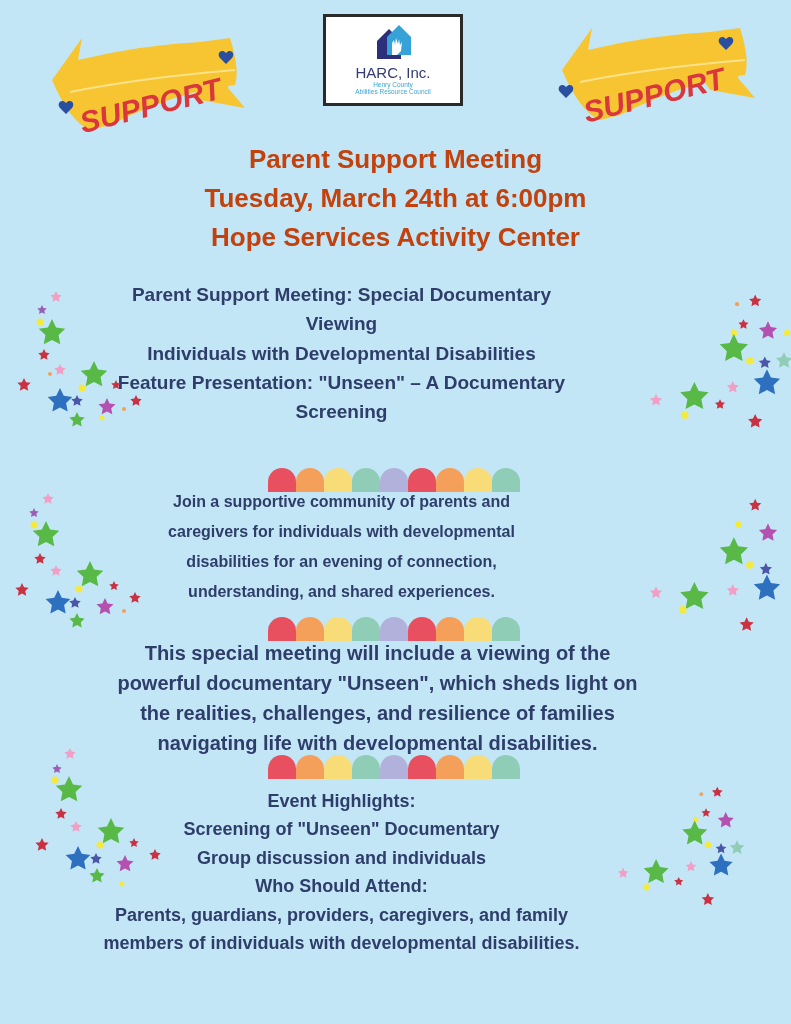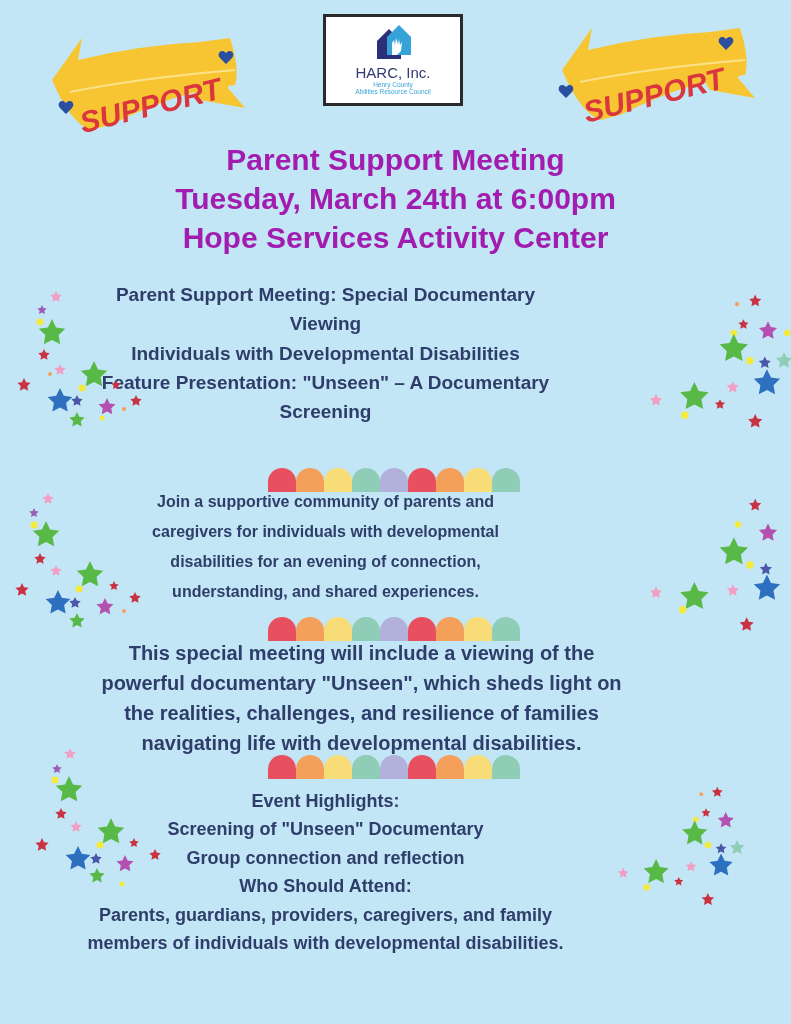--- a/index.html
+++ b/index.html
@@ -18,24 +18,24 @@
   }
   .logo svg { margin-top: 6px; }
   .logo .name { font-family: "Liberation Sans", sans-serif; font-size: 15px; color: #343a72; line-height: 16px; margin-top: 0px; }
   .logo .sub { font-family: "Liberation Sans", sans-serif; font-size: 6.5px; color: #3aa6d6; line-height: 7px; }
   .banner { width: 220px; height: 110px; }
   .banner-left { left: 30px; top: 30px; }
   .banner-right { left: 540px; top: 20px; }
   .title-block {
     left: 0; top: 140px; width: 791px; text-align: center;
     font-family: "Liberation Sans", sans-serif; font-weight: bold;
-    font-size: 30px; line-height: 39px; color: #a21caf;
+    font-size: 26px; line-height: 39px; color: #c2410c;
   }
   .sec {
-    left: 0; width: 651px; text-align: center;
+    left: 16px; width: 651px; text-align: center;
     font-family: "Liberation Sans", sans-serif; font-weight: bold;
     color: #2e3d6a;
   }
   .sec1 { top: 280px; font-size: 19px; line-height: 29.3px; }
   .sec2 { top: 487px; font-size: 16px; line-height: 30px; }
   .sec3 { top: 638px; font-size: 20px; line-height: 30px; margin-left: 36px; }
   .sec4 { top: 787px; font-size: 18px; line-height: 28.4px; }
   .arches { left: 268px; width: 252px; height: 24px; display: flex; gap: 0; }
   .arch { width: 28px; height: 24px; border-radius: 14px 14px 0 0; }
   .stars { width: 160px; height: 150px; }
@@ -132,21 +132,21 @@
   <div class="arch" style="background:#b2b1dc"></div>
   <div class="arch" style="background:#e8505f"></div>
   <div class="arch" style="background:#f5a05a"></div>
   <div class="arch" style="background:#f8dc78"></div>
   <div class="arch" style="background:#8fcdb6"></div>
 </div>
 
 <div class="abs sec sec4">
   <div>Event Highlights:</div>
   <div>Screening of "Unseen" Documentary</div>
-  <div>Group connection and reflection</div>
+  <div>Group discussion and individuals</div>
   <div>Who Should Attend:</div>
   <div>Parents, guardians, providers, caregivers, and family</div>
   <div>members of individuals with developmental disabilities.</div>
 </div>
 
 <svg width="0" height="0" style="position:absolute">
   <defs>
     <path id="star" d="M0,-10 L2.9,-4 L9.5,-3.1 L4.7,1.5 L5.9,8.1 L0,5 L-5.9,8.1 L-4.7,1.5 L-9.5,-3.1 L-2.9,-4 Z"></path>
   </defs>
 </svg>

